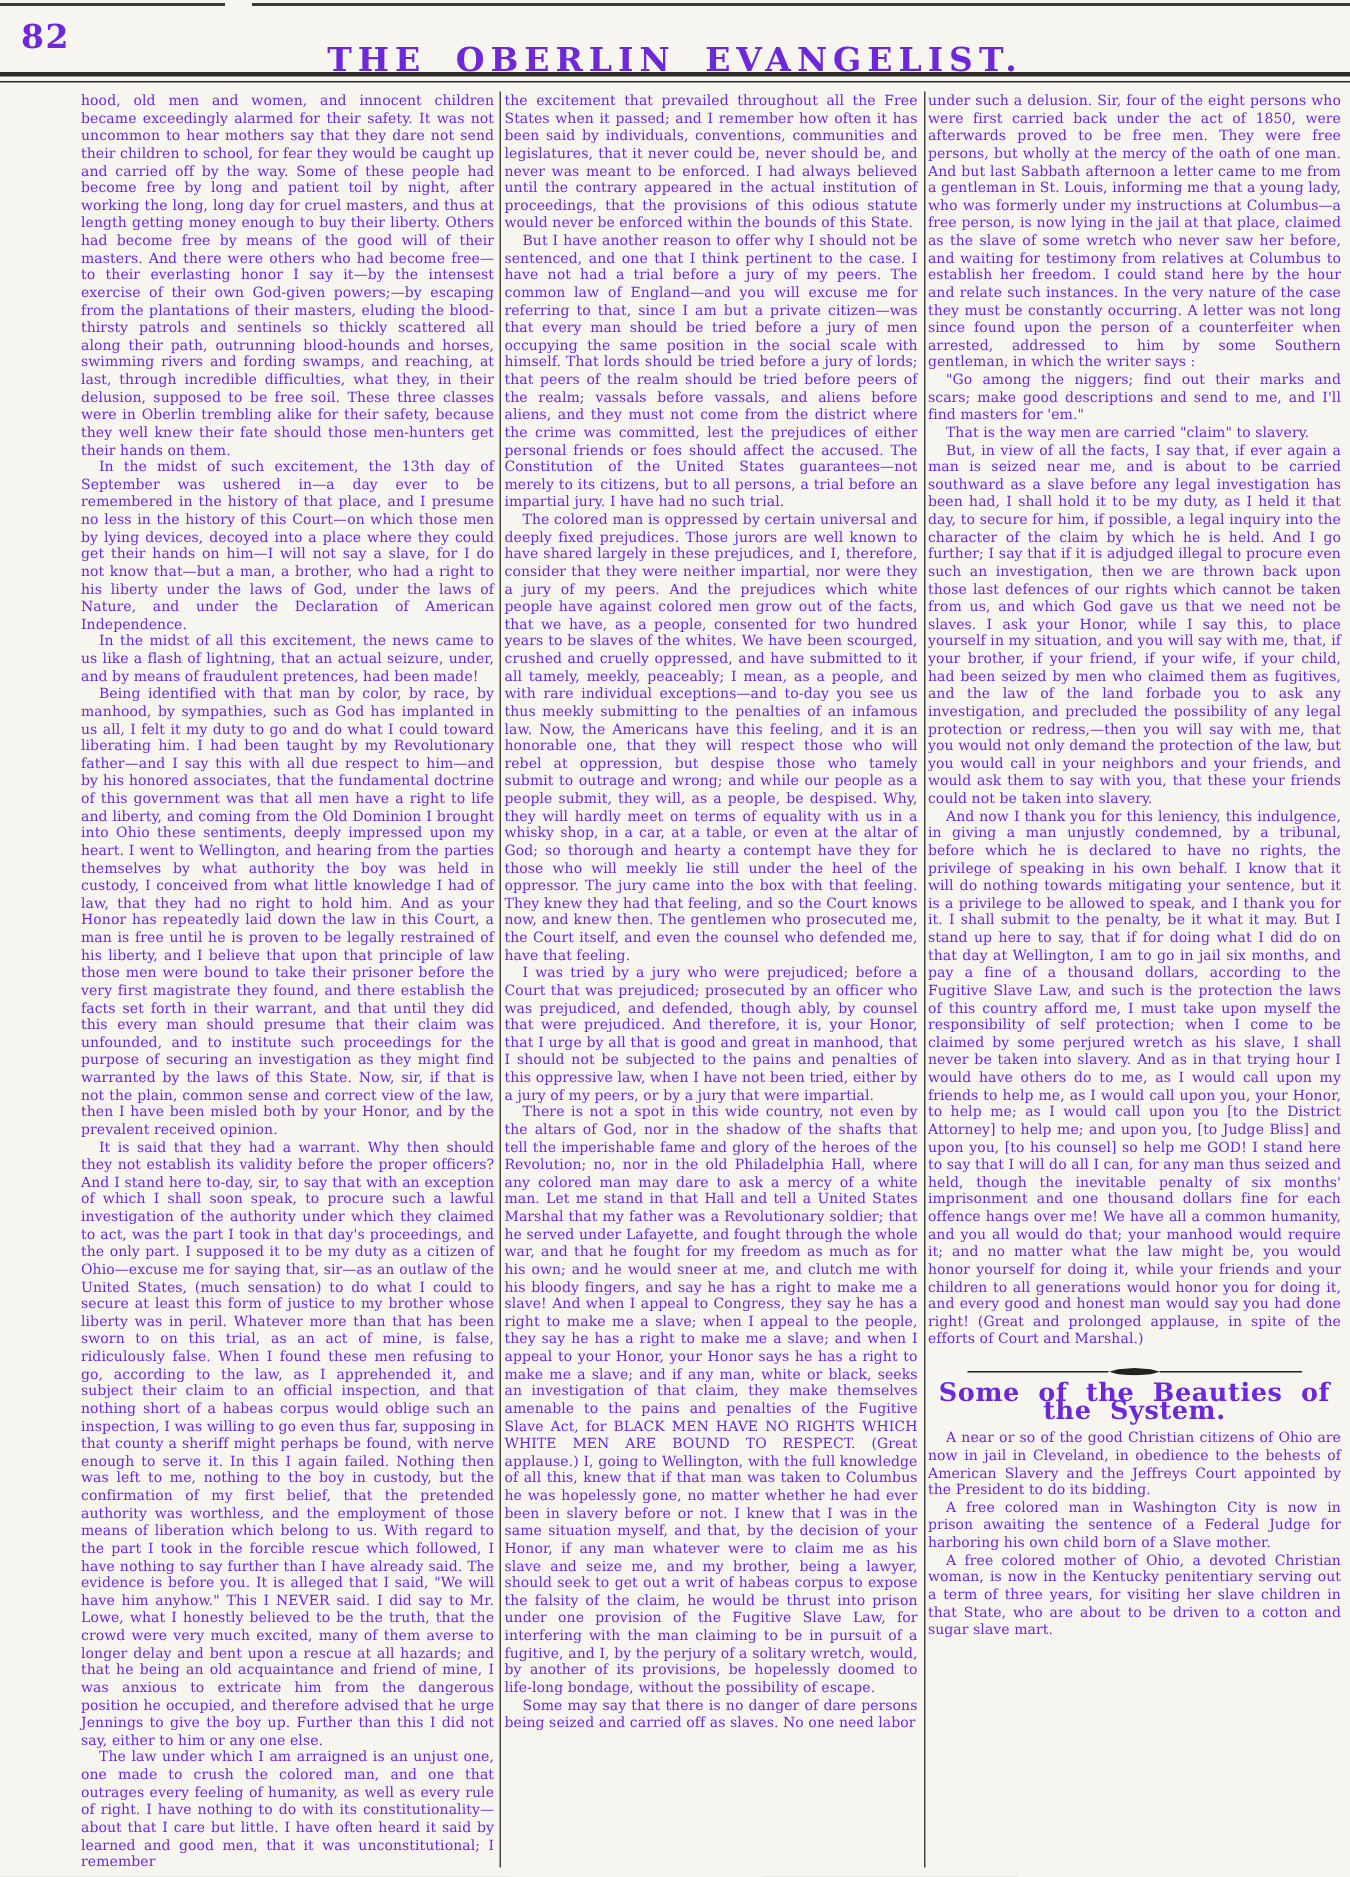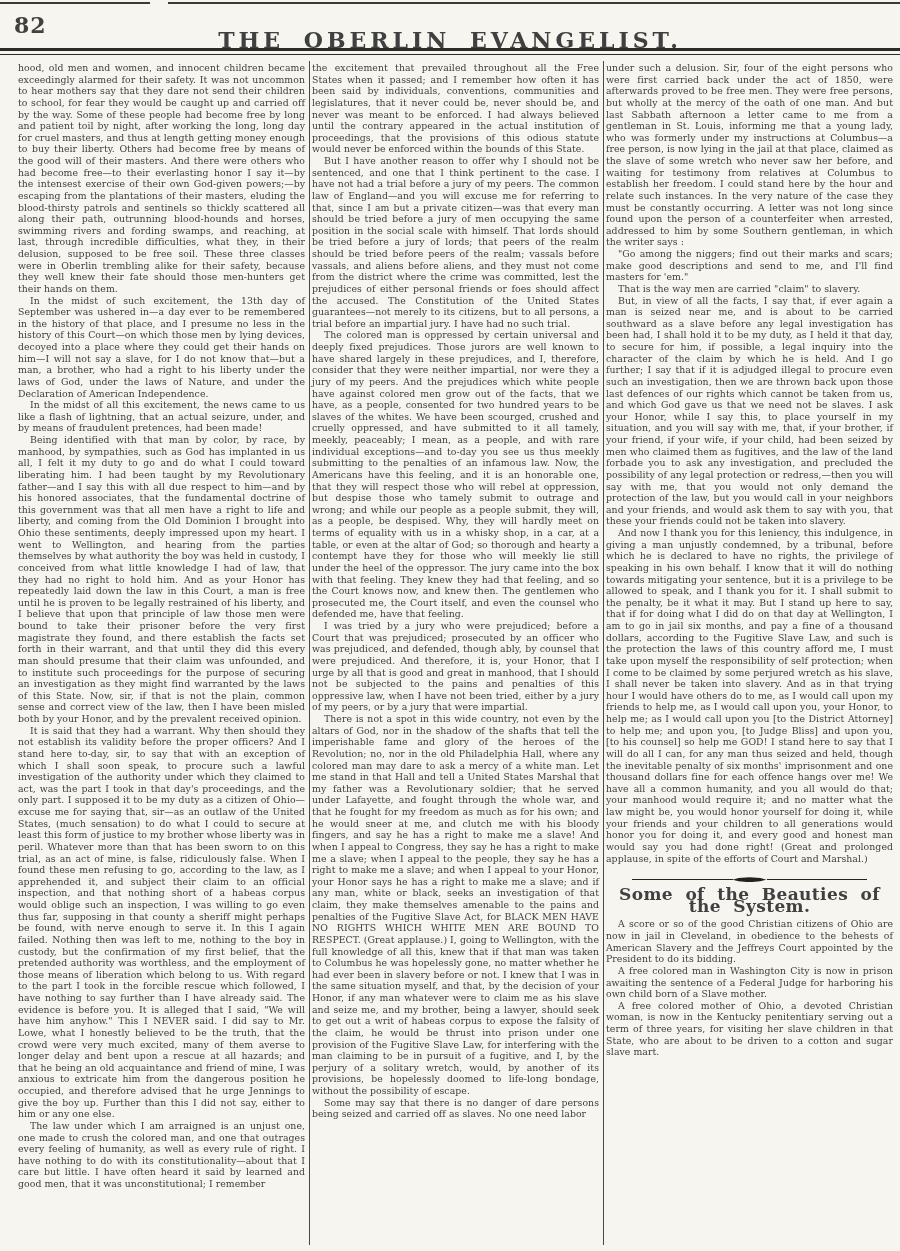--- a/index.html
+++ b/index.html
@@ -1,27 +1,27 @@
 <!DOCTYPE html>
 <html><head>
 <meta charset="utf-8">
 <style>
   html,body{margin:0;padding:0;background:#dcdad4;}
   .page{
     width:900px;height:1251px;background:#f6f5f0;position:relative;overflow:hidden;
-    color:#404040;font-family:"DejaVu Serif", serif;box-sizing:border-box;
+    color:#6d28d9;font-family:"DejaVu Serif", serif;box-sizing:border-box;
   }
   .top-rule{position:absolute;top:2px;left:0;width:100%;height:2px;background:#3c3a36;}
   .top-rule .gap{position:absolute;left:150px;top:0;width:18px;height:2px;background:#f6f5f0;}
   .mast-row{position:relative;height:46px;}
   .pageno{position:absolute;left:14px;top:12px;font-size:22px;font-weight:bold;letter-spacing:1px;}
   .title{position:absolute;left:0;right:0;top:11px;margin:16px;text-align:center;
     font-size:22px;font-weight:bold;letter-spacing:4px;word-spacing:8px;}
   .double-rule{height:3px;border-top:3px solid #2d2b27;border-bottom:1px solid #2d2b27;margin:2px 0 0 0;}
-  .cols{display:flex;align-items:stretch;padding:6px 2px 0 16px;height:1190px;box-sizing:border-box;}
+  .cols{display:flex;align-items:stretch;padding:6px 2px 0 16px;height:1190px;box-sizing:border-box;margin-left:36px;}
   .col{width:293px;box-sizing:border-box;padding:1px 4px 0 2px;text-align:justify;
     font-size:9.35px;line-height:11.62px;letter-spacing:0.05px;overflow:hidden;}
   .vrule{width:1px;background:#4a4843;}
   .col p{margin:0;text-indent:12px;overflow-wrap:break-word;}
   .col p.cont{text-indent:0;}
   .art-head{font-size:17px;text-align:center;font-weight:bold;margin:7px 0 6px;
     word-spacing:6px;letter-spacing:0.4px;}
   .divider{display:flex;align-items:center;margin:13px 26px 3px;}
   .divider .dl{flex:1;height:1px;background:#23221f;}
   .divider .dd{width:34px;height:5px;background:#23221f;
@@ -65,18 +65,18 @@
         <p class="">"Go among the niggers; find out their marks and scars; make good descriptions and send to me, and I'll find masters for 'em."</p>
         <p class="">That is the way men are carried "claim" to slavery.</p>
         <p class="">But, in view of all the facts, I say that, if ever again a man is seized near me, and is about to be carried southward as a slave before any legal investigation has been had, I shall hold it to be my duty, as I held it that day, to secure for him, if possible, a legal inquiry into the character of the claim by which he is held. And I go further; I say that if it is adjudged illegal to procure even such an investigation, then we are thrown back upon those last defences of our rights which cannot be taken from us, and which God gave us that we need not be slaves. I ask your Honor, while I say this, to place yourself in my situation, and you will say with me, that, if your brother, if your friend, if your wife, if your child, had been seized by men who claimed them as fugitives, and the law of the land forbade you to ask any investigation, and precluded the possibility of any legal protection or redress,—then you will say with me, that you would not only demand the protection of the law, but you would call in your neighbors and your friends, and would ask them to say with you, that these your friends could not be taken into slavery.</p>
         <p class="">And now I thank you for this leniency, this indulgence, in giving a man unjustly condemned, by a tribunal, before which he is declared to have no rights, the privilege of speaking in his own behalf. I know that it will do nothing towards mitigating your sentence, but it is a privilege to be allowed to speak, and I thank you for it. I shall submit to the penalty, be it what it may. But I stand up here to say, that if for doing what I did do on that day at Wellington, I am to go in jail six months, and pay a fine of a thousand dollars, according to the Fugitive Slave Law, and such is the protection the laws of this country afford me, I must take upon myself the responsibility of self protection; when I come to be claimed by some perjured wretch as his slave, I shall never be taken into slavery. And as in that trying hour I would have others do to me, as I would call upon my friends to help me, as I would call upon you, your Honor, to help me; as I would call upon you [to the District Attorney] to help me; and upon you, [to Judge Bliss] and upon you, [to his counsel] so help me GOD! I stand here to say that I will do all I can, for any man thus seized and held, though the inevitable penalty of six months' imprisonment and one thousand dollars fine for each offence hangs over me! We have all a common humanity, and you all would do that; your manhood would require it; and no matter what the law might be, you would honor yourself for doing it, while your friends and your children to all generations would honor you for doing it, and every good and honest man would say you had done right! (Great and prolonged applause, in spite of the efforts of Court and Marshal.)</p>
         <div class="divider">
           <span class="dl"></span>
           <span class="dd"></span>
           <span class="dl"></span>
         </div>
         <h2 class="art-head">Some of the Beauties of the System.</h2>
-        <p class="">A score or so of the good Christian citizens of Ohio are now in jail in Cleveland, in obedience to the behests of American Slavery and the Jeffreys Court appointed by the President to do its bidding.</p>
+        <p class="">A near or so of the good Christian citizens of Ohio are now in jail in Cleveland, in obedience to the behests of American Slavery and the Jeffreys Court appointed by the President to do its bidding.</p>
         <p class="">A free colored man in Washington City is now in prison awaiting the sentence of a Federal Judge for harboring his own child born of a Slave mother.</p>
         <p class="">A free colored mother of Ohio, a devoted Christian woman, is now in the Kentucky penitentiary serving out a term of three years, for visiting her slave children in that State, who are about to be driven to a cotton and sugar slave mart.</p>
       </section>
   </main>
 </div>
 
 </body></html>

